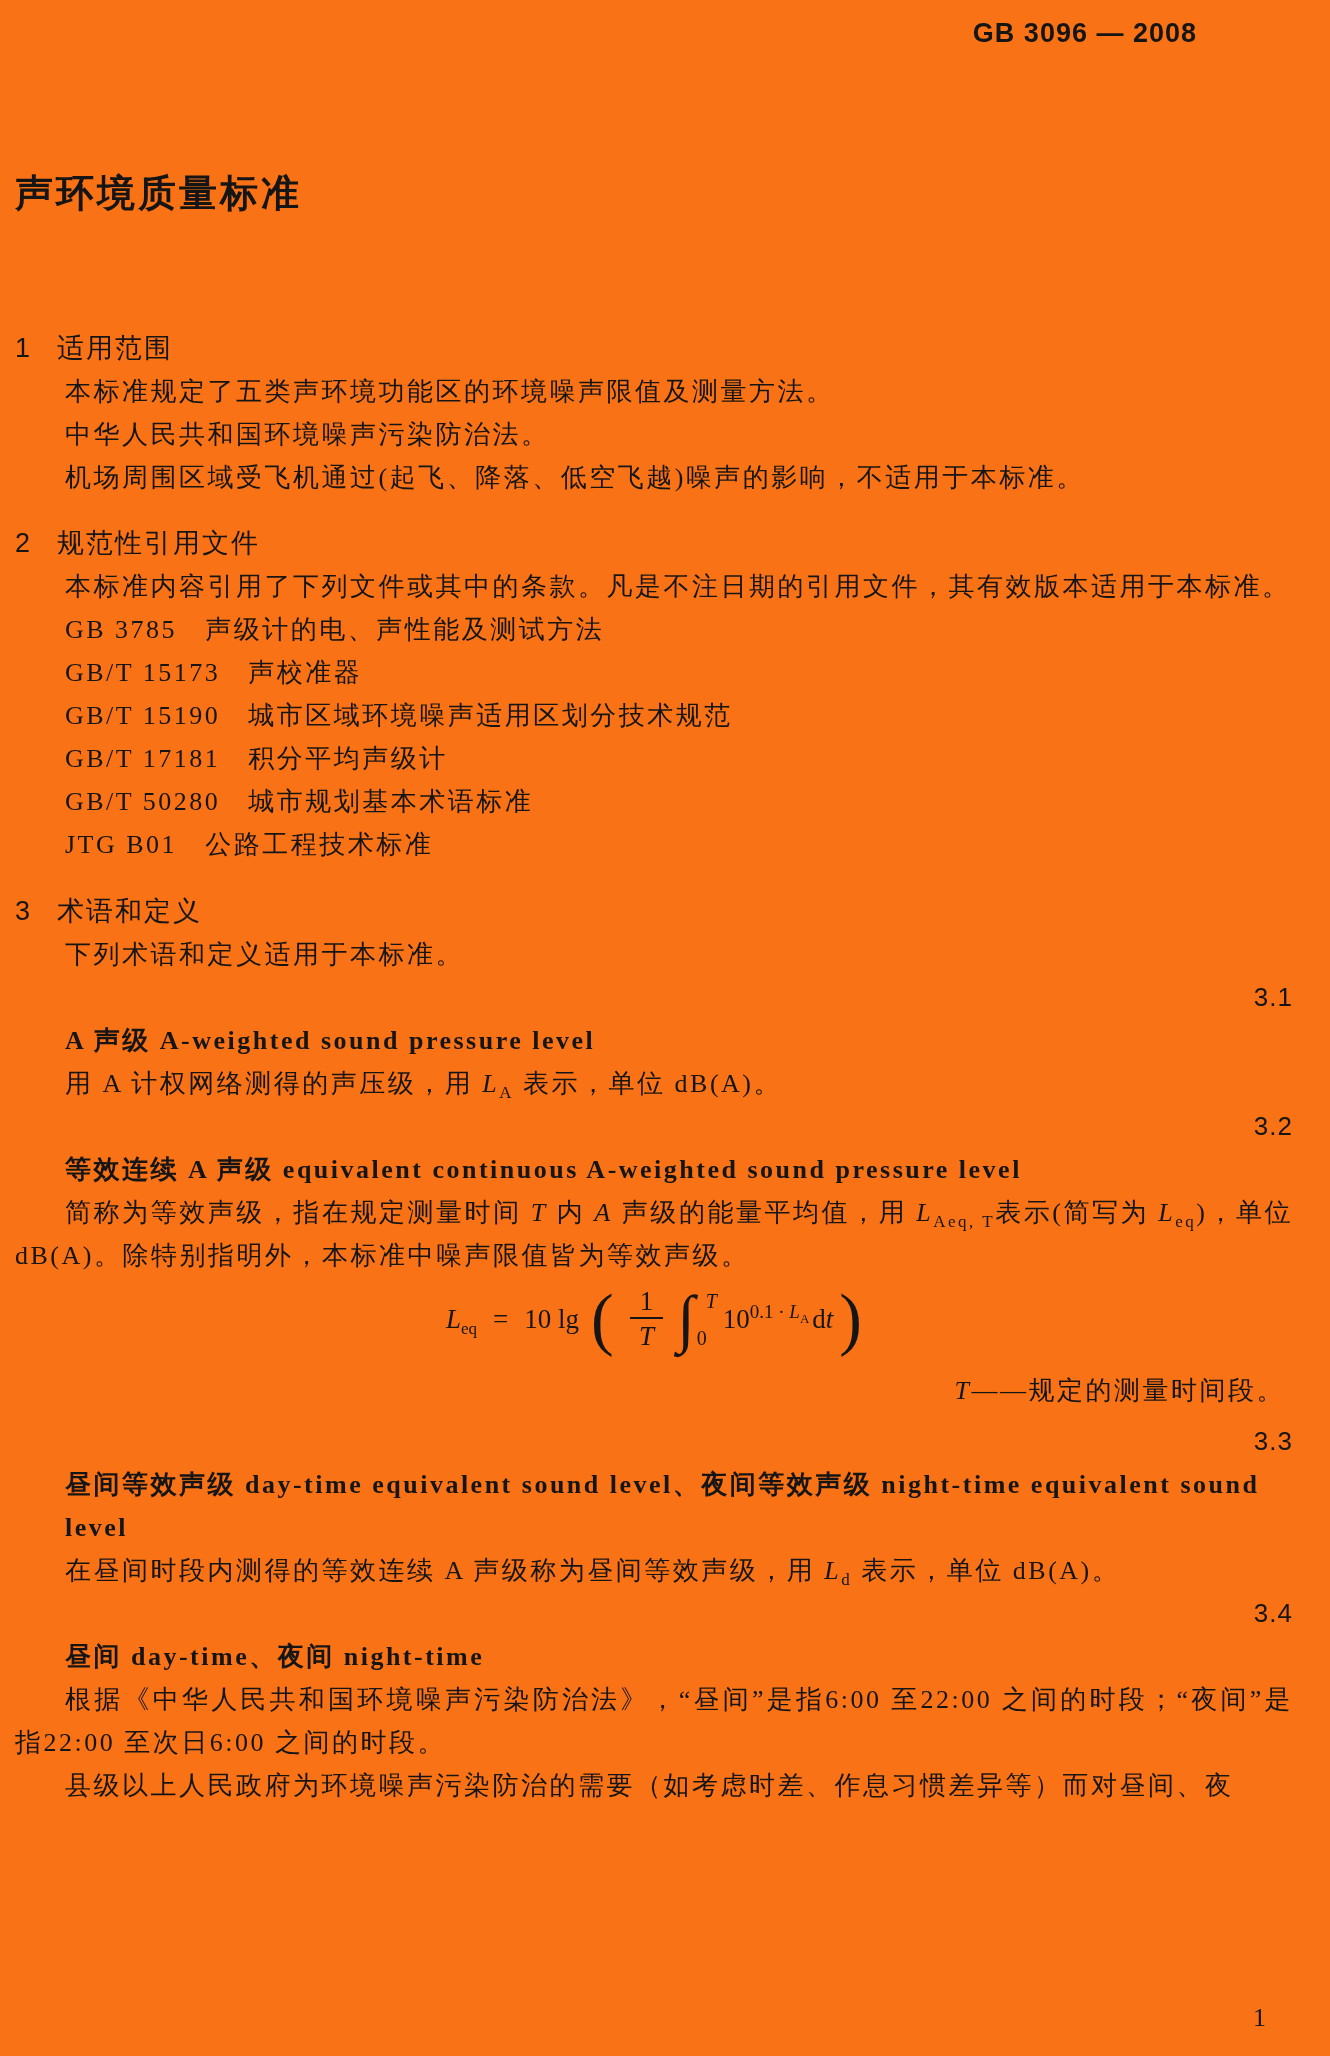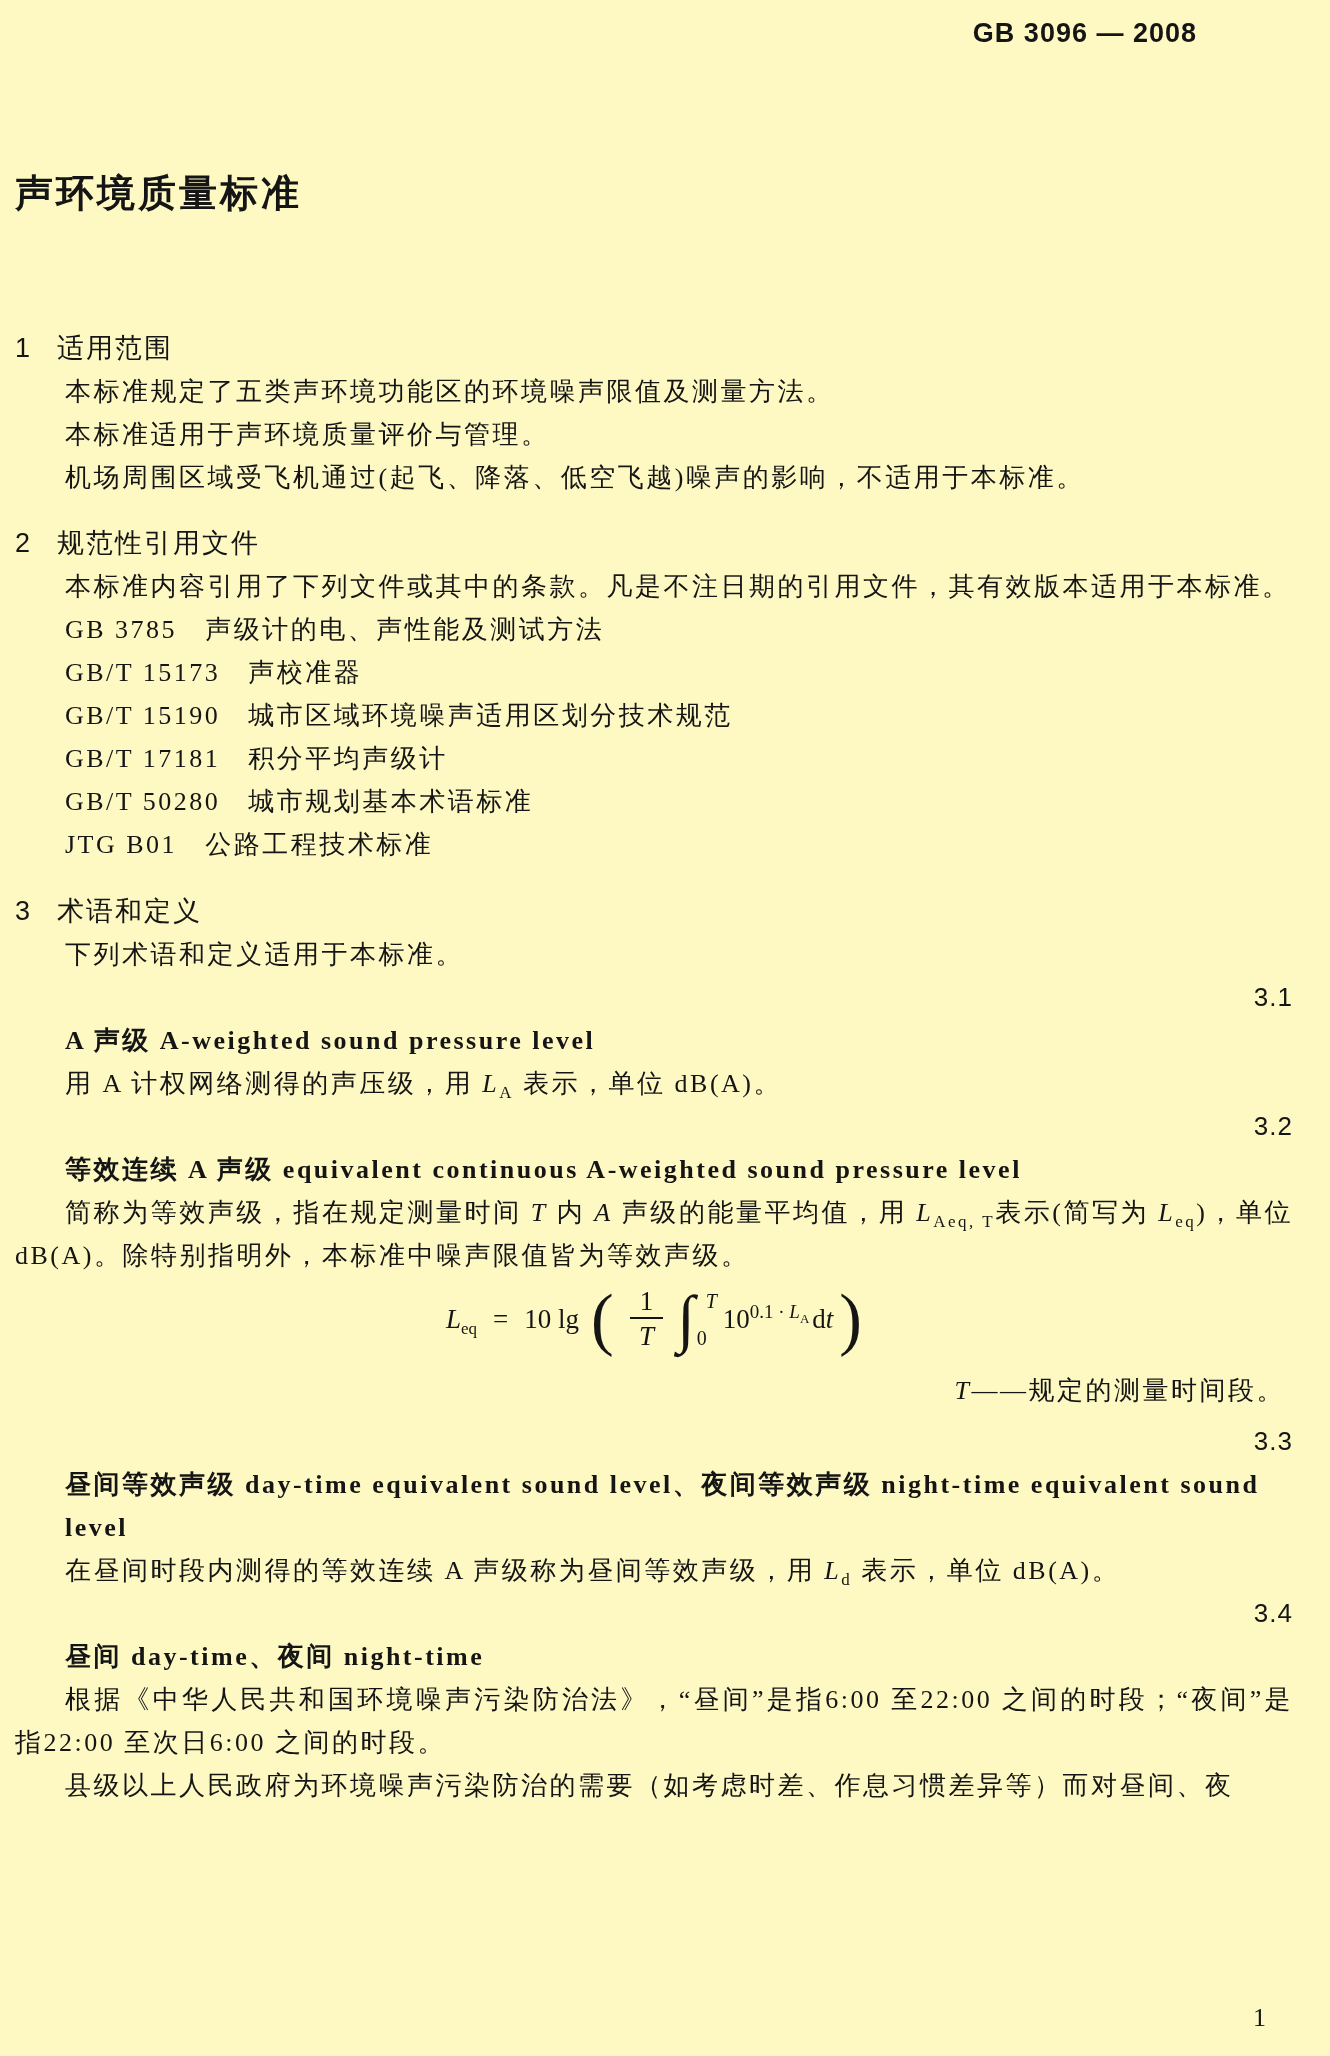--- a/index.html
+++ b/index.html
@@ -1,17 +1,17 @@
 <!DOCTYPE html>
 <html><head>
 <meta charset="utf-8">
 <style>
   html,body{margin:0;padding:0;background:#e8e8e8;}
   .page{
-    position:relative;width:1330px;height:2056px;background:#fef9c3;
+    position:relative;width:1330px;height:2056px;background:#f97316;
     font-family:"Liberation Serif","DejaVu Serif",serif;color:#151515;
     overflow:hidden;margin:0 auto;
   }
   .hdr{
     position:absolute;top:18px;right:133px;
     font-family:"Liberation Sans","DejaVu Sans",sans-serif;
     font-weight:bold;font-size:27px;letter-spacing:1px;
   }
   .title{
     position:absolute;top:168px;left:15px;width:1278px;text-align:left;
@@ -74,21 +74,21 @@
 <div class="page">
 
   <div class="hdr">GB 3096 — 2008</div>
 
   <div class="title">声环境质量标准</div>
 
   <div class="content">
 
     <p class="sec-h"><span class="num">1</span><span>适用范围</span></p>
     <p class="body mt-p1">本标准规定了五类声环境功能区的环境噪声限值及测量方法。</p>
-    <p class="body">本标准适用于声环境质量评价与管理。</p>
+    <p class="body">中华人民共和国环境噪声污染防治法。</p>
     <p class="body">机场周围区域受飞机通过(起飞、降落、低空飞越)噪声的影响，不适用于本标准。</p>
 
     <p class="sec-h mt-h2"><span class="num">2</span><span>规范性引用文件</span></p>
     <p class="body mt-p2">本标准内容引用了下列文件或其中的条款。凡是不注日期的引用文件，其有效版本适用于本标准。</p>
     <p class="ref"><span>GB 3785</span><span class="ref-title">声级计的电、声性能及测试方法</span></p>
     <p class="ref"><span>GB/T 15173</span><span class="ref-title">声校准器</span></p>
     <p class="ref"><span>GB/T 15190</span><span class="ref-title">城市区域环境噪声适用区划分技术规范</span></p>
     <p class="ref"><span>GB/T 17181</span><span class="ref-title">积分平均声级计</span></p>
     <p class="ref"><span>GB/T 50280</span><span class="ref-title">城市规划基本术语标准</span></p>
     <p class="ref"><span>JTG B01</span><span class="ref-title">公路工程技术标准</span></p>

